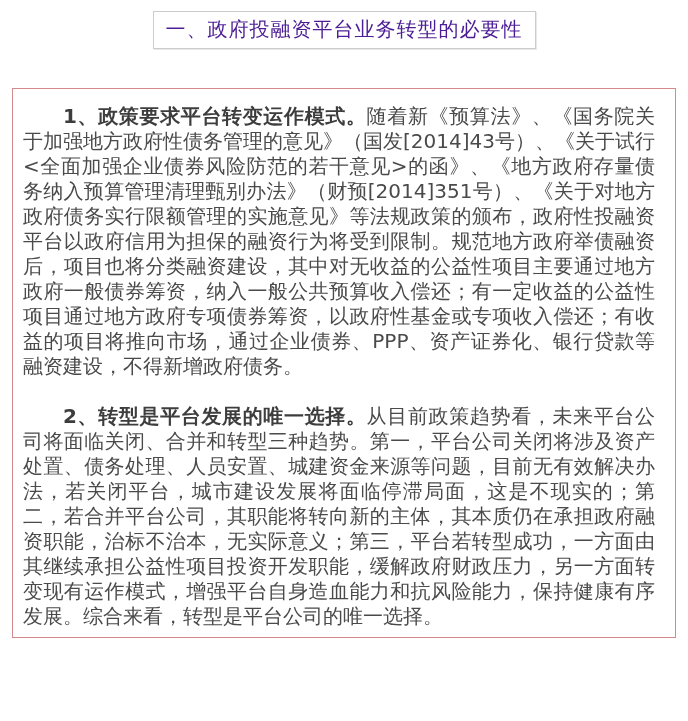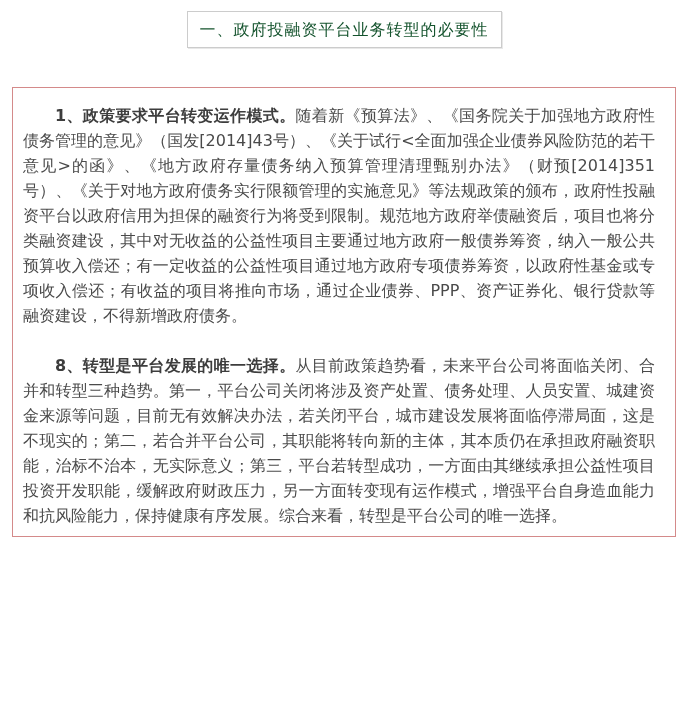--- a/index.html
+++ b/index.html
@@ -19,36 +19,36 @@
   }
   .title-box {
     display: table;
     margin: 11px auto 0 auto;
     border: 1px solid #cccccc;
     box-shadow: 1px 1px 0 #e8e8e8;
     padding: 8px 12px;
     background: #ffffff;
   }
   .title-text {
-    font-size: 16px;
+    font-size: 20px;
     line-height: 18px;
-    color: #14532d;
+    color: #4c1d95;
     letter-spacing: 1px;
     white-space: nowrap;
   }
   .content-panel {
     margin: 39px 12px 0 12px;
     width: 664px;
     border: 1px solid #d48a8a;
     background: #ffffff;
     padding: 15px 10px 8px 10px;
   }
   .content-panel p {
     margin: 0 10px 25px 0;
-    font-size: 16px;
+    font-size: 20px;
     line-height: 25px;
     color: #4a4a4a;
     text-align: justify;
     text-indent: 2em;
     word-break: break-all;
   }
   .content-panel p:last-child {
     margin-bottom: 0;
   }
   .para-lead {
@@ -66,18 +66,18 @@
   </div>
 
   <div class="content-panel">
 
     <p>
       <strong class="para-lead">1、政策要求平台转变运作模式。</strong><span>随着新《预算法》、《国务院关于加强地方政府性债务管理的意见》（国发[2014]43号）、《关于试行&lt;全面加强企业债券风险防范的若干意见&gt;的函》、《地方政府存量债务纳入预算管理清理甄别办法》（财预[2014]351号）、《关于对地方政府债务实行限额管理的实施意见》等法规政策的颁布，政府性投融资平台以政府信用为担保的融资行为将受到限制。规范地方政府举债融资后，项目也将分类融资建设，其中对无收益的公益性项目主要通过地方政府一般债券筹资，纳入一般公共预算收入偿还；有一定收益的公益性项目通过地方政府专项债券筹资，以政府性基金或专项收入偿还；有收益的项目将推向市场，通过企业债券、PPP、资产证券化、银行贷款等融资建设，不得新增政府债务。</span>
     </p>
 
 
     <p>
-      <strong class="para-lead">8、转型是平台发展的唯一选择。</strong><span>从目前政策趋势看，未来平台公司将面临关闭、合并和转型三种趋势。第一，平台公司关闭将涉及资产处置、债务处理、人员安置、城建资金来源等问题，目前无有效解决办法，若关闭平台，城市建设发展将面临停滞局面，这是不现实的；第二，若合并平台公司，其职能将转向新的主体，其本质仍在承担政府融资职能，治标不治本，无实际意义；第三，平台若转型成功，一方面由其继续承担公益性项目投资开发职能，缓解政府财政压力，另一方面转变现有运作模式，增强平台自身造血能力和抗风险能力，保持健康有序发展。综合来看，转型是平台公司的唯一选择。</span>
+      <strong class="para-lead">2、转型是平台发展的唯一选择。</strong><span>从目前政策趋势看，未来平台公司将面临关闭、合并和转型三种趋势。第一，平台公司关闭将涉及资产处置、债务处理、人员安置、城建资金来源等问题，目前无有效解决办法，若关闭平台，城市建设发展将面临停滞局面，这是不现实的；第二，若合并平台公司，其职能将转向新的主体，其本质仍在承担政府融资职能，治标不治本，无实际意义；第三，平台若转型成功，一方面由其继续承担公益性项目投资开发职能，缓解政府财政压力，另一方面转变现有运作模式，增强平台自身造血能力和抗风险能力，保持健康有序发展。综合来看，转型是平台公司的唯一选择。</span>
     </p>
 
   </div>
 
 </div>
 
 </body></html>

